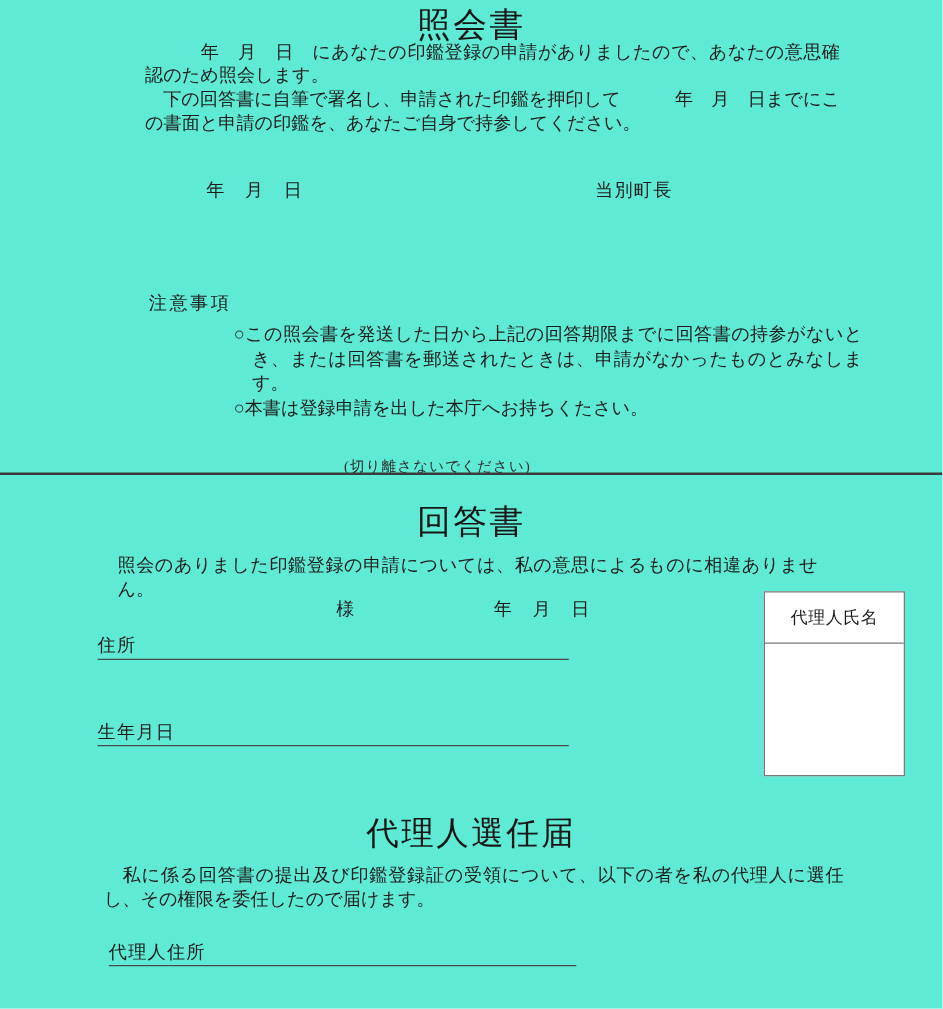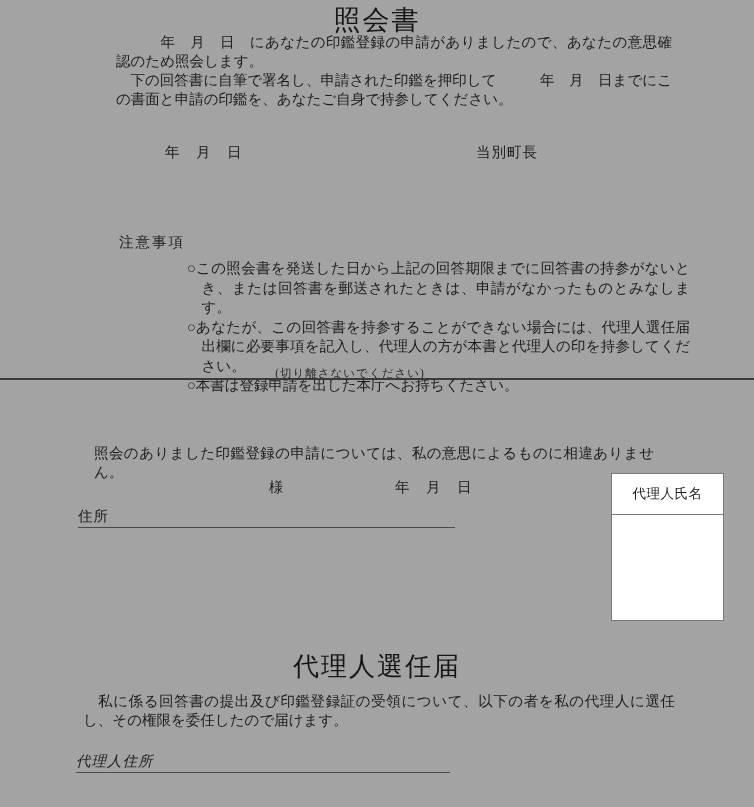--- a/index.html
+++ b/index.html
@@ -4,21 +4,21 @@
 <style>
   html, body {
     margin: 0;
     padding: 0;
     background: #ffffff;
   }
   .page {
     position: relative;
     width: 754px;
     height: 807px;
-    background: #a3a3a3;
+    background: #5eead4;
     color: #1c1c1c;
     font-family: "Liberation Serif", "DejaVu Serif", serif;
     overflow: hidden;
   }
   .doc-title {
     position: absolute;
     left: 0;
     width: 754px;
     margin: 0;
     text-align: center;
@@ -126,55 +126,58 @@
     letter-spacing: 1px;
     white-space: nowrap;
     color: #1c1c1c;
   }
   .f-addr  { top: 505px; left: 78px; width: 377px; }
   .f-name  { top: 539px; left: 78px; width: 378px; }
   .f-dob   { top: 574px; left: 78px; width: 377px; }
   
   .t3 { top: 649px; font-size: 26px; }
   .p4 { top: 692px; left: 83px; width: 592px; }
-  .f-paddr { top: 750px; left: 76px; width: 374px; font-style: italic; }
+  .f-paddr { top: 750px; left: 87px; width: 374px; }
   .f-pname { top: 779px; left: 82px; width: 376px; }
 </style>
 </head>
 <body>
 
 <div class="page">
 
   <h1 class="doc-title t1">照会書</h1>
   <p class="para p1">　　　年　月　日　にあなたの印鑑登録の申請がありましたので、あなたの意思確認のため照会します。</p>
   <p class="para p2">　下の回答書に自筆で署名し、申請された印鑑を押印して　　　年　月　日までにこの書面と申請の印鑑を、あなたご自身で持参してください。</p>
   <span class="inline-label issue-date">年　月　日</span>
   <span class="inline-label mayor">当別町長</span>
   <span class="inline-label notes-heading">注意事項</span>
   <ul class="notes">
     <li>○この照会書を発送した日から上記の回答期限までに回答書の持参がないとき、または回答書を郵送されたときは、申請がなかったものとみなします。</li>
-    <li>○あなたが、この回答書を持参することができない場合には、代理人選任届出欄に必要事項を記入し、代理人の方が本書と代理人の印を持参してください。</li>
     <li>○本書は登録申請を出した本庁へお持ちくたさい。</li>
   </ul>
 
   <div class="cut-text">(切り離さないでください)</div>
   <div class="cut-rule"></div>
 
+  <h1 class="doc-title t2">回答書</h1>
   <p class="para p3">照会のありました印鑑登録の申請については、私の意思によるものに相違ありません。</p>
   <span class="inline-label sama">様</span>
   <span class="inline-label rdate">年　月　日</span>
 
   <div class="sealbox">
     <div class="sealbox-head">代理人氏名</div>
     <div class="sealbox-body"></div>
   </div>
 
   <div class="field f-addr">
     <span class="flabel">住所</span>
   </div>
+  <div class="field f-dob">
+    <span class="flabel">生年月日</span>
+  </div>
 
   <h1 class="doc-title t3">代理人選任届</h1>
   <p class="para p4">　私に係る回答書の提出及び印鑑登録証の受領について、以下の者を私の代理人に選任し、その権限を委任したので届けます。</p>
   <div class="field f-paddr">
     <span class="flabel">代理人住所</span>
   </div>
 
 </div>
 
 </body></html>

